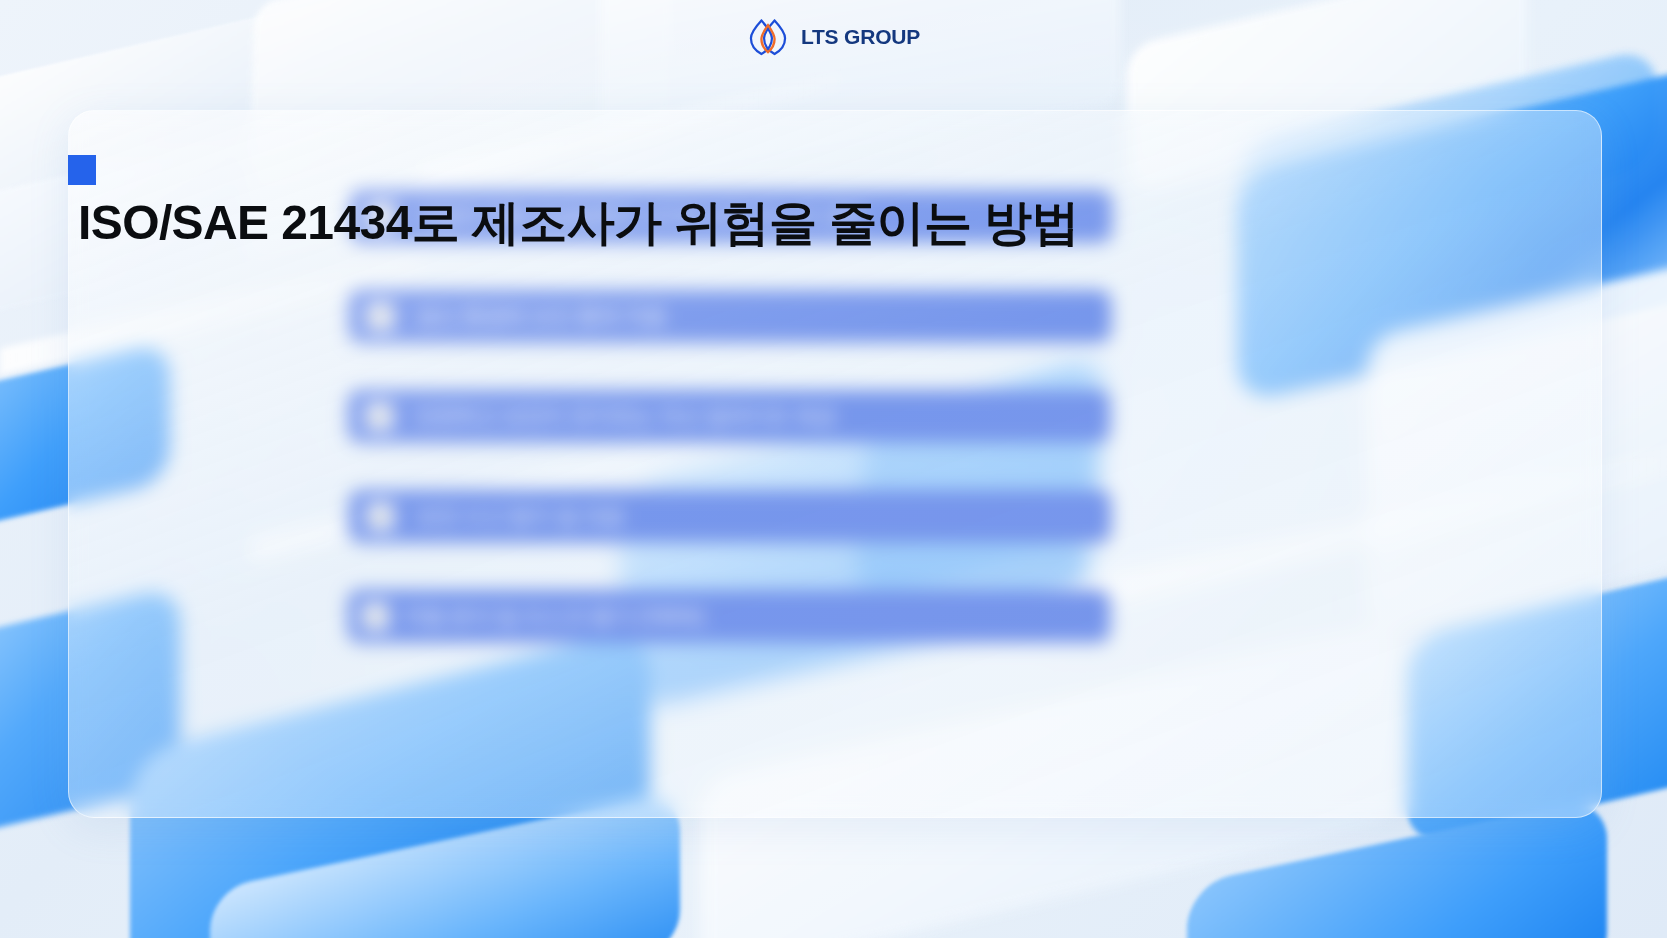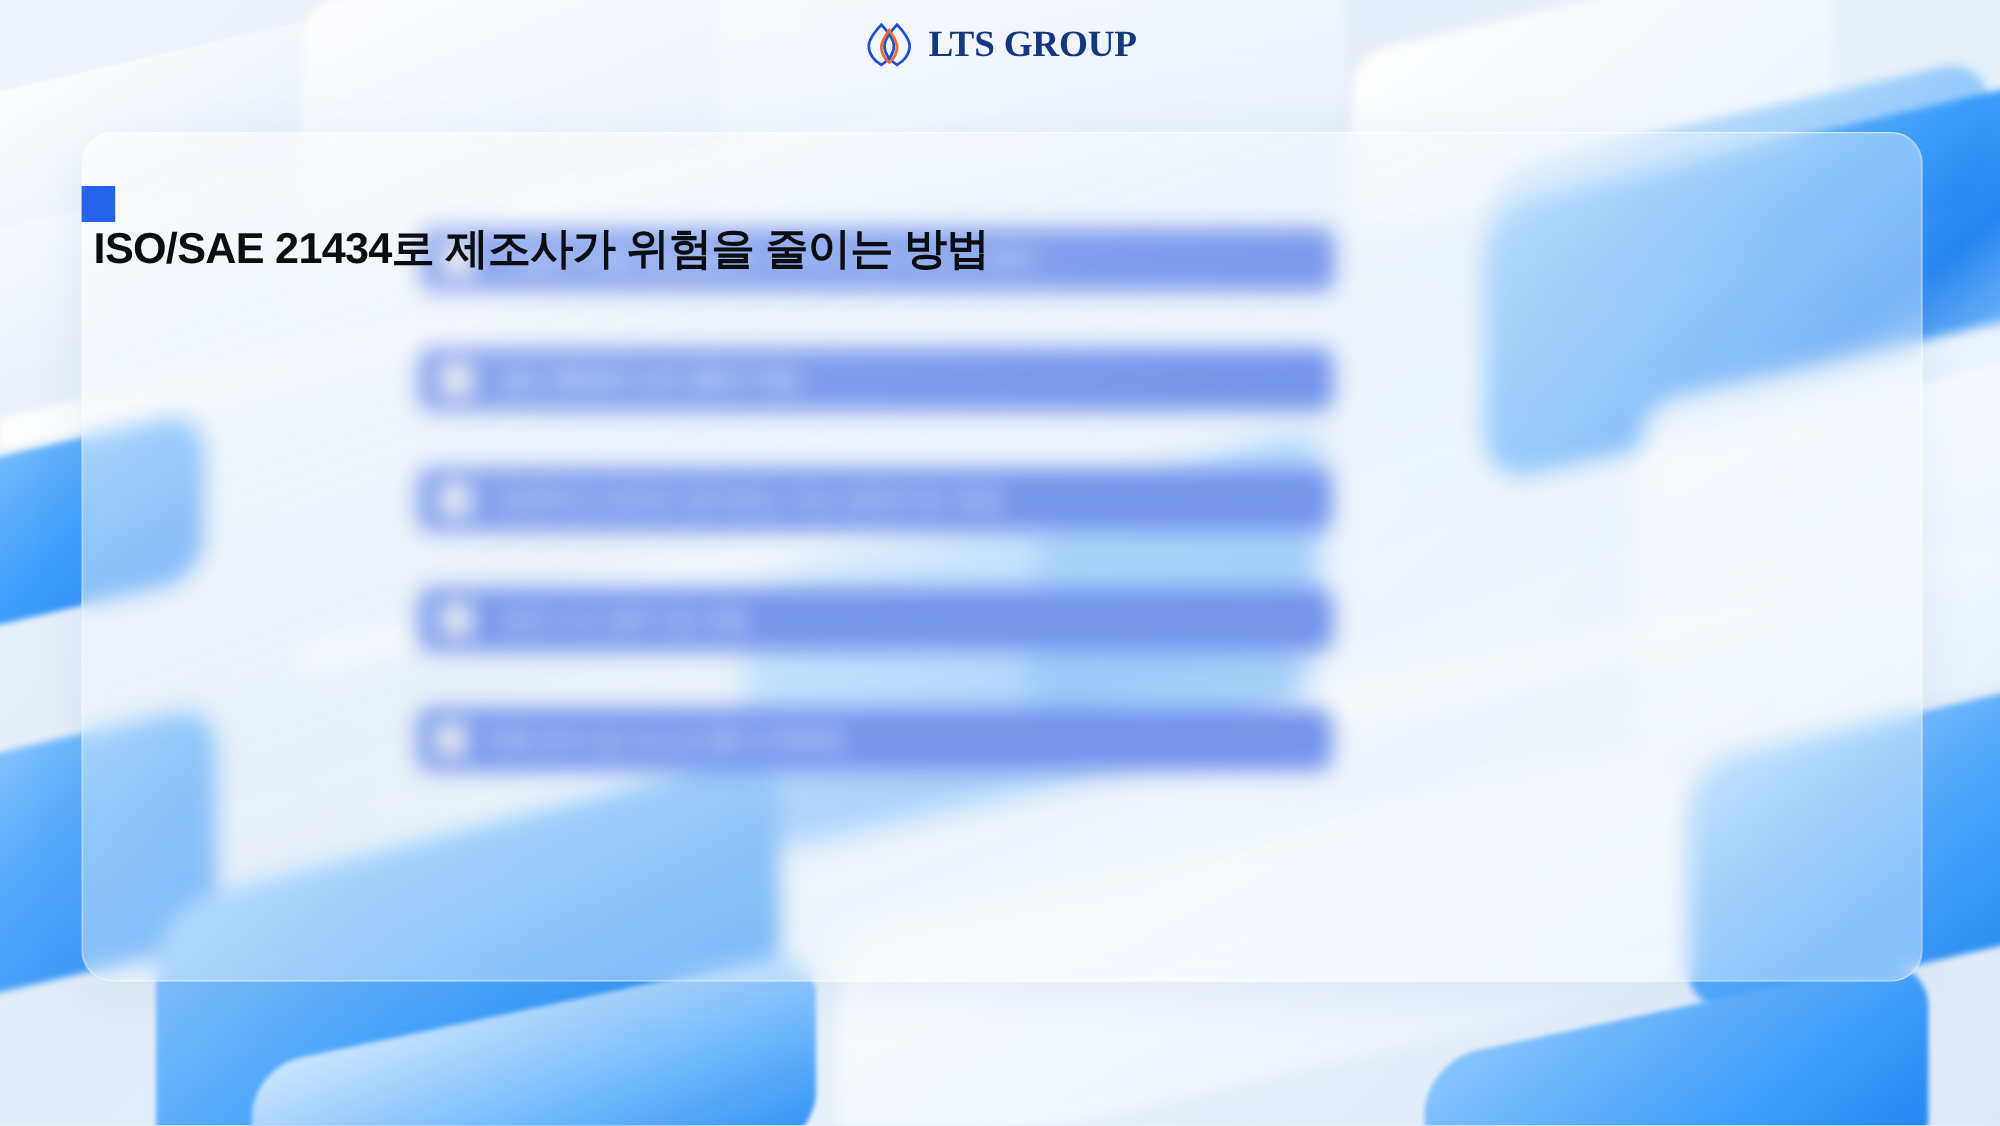--- a/index.html
+++ b/index.html
@@ -209,25 +209,25 @@
     position: absolute;
     left: 0; right: 0; top: 16px;
     display: flex;
     justify-content: center;
     align-items: center;
     gap: 12px;
     z-index: 6;
   }
   #logo-mark { width: 42px; height: 42px; display: block; }
   #logo-text {
-    font-size: 31px;
+    font-size: 21px;
     font-weight: bold;
     color: #14387f;
     letter-spacing: -0.2px;
-    font-family: Liberation Serif, serif;
+    font-family: Liberation Sans, sans-serif;
   }
 
   
   #card {
     position: absolute;
     left: 68px;
     top: 110px;
     width: 1532px;
     height: 706px;
     border-radius: 26px;
@@ -244,21 +244,21 @@
     top: 155px;
     width: 28px;
     height: 30px;
     background: #2563eb;
     z-index: 6;
   }
   #page-title {
     position: absolute;
     left: 78px;
     top: 159px;
-    font-size: 36px;
+    font-size: 48px;
     font-weight: bold;
     color: #0b0d10;
     letter-spacing: -0.6px;
     white-space: nowrap;
     z-index: 7;
   }
 
   
   #checklist {
     position: absolute;

